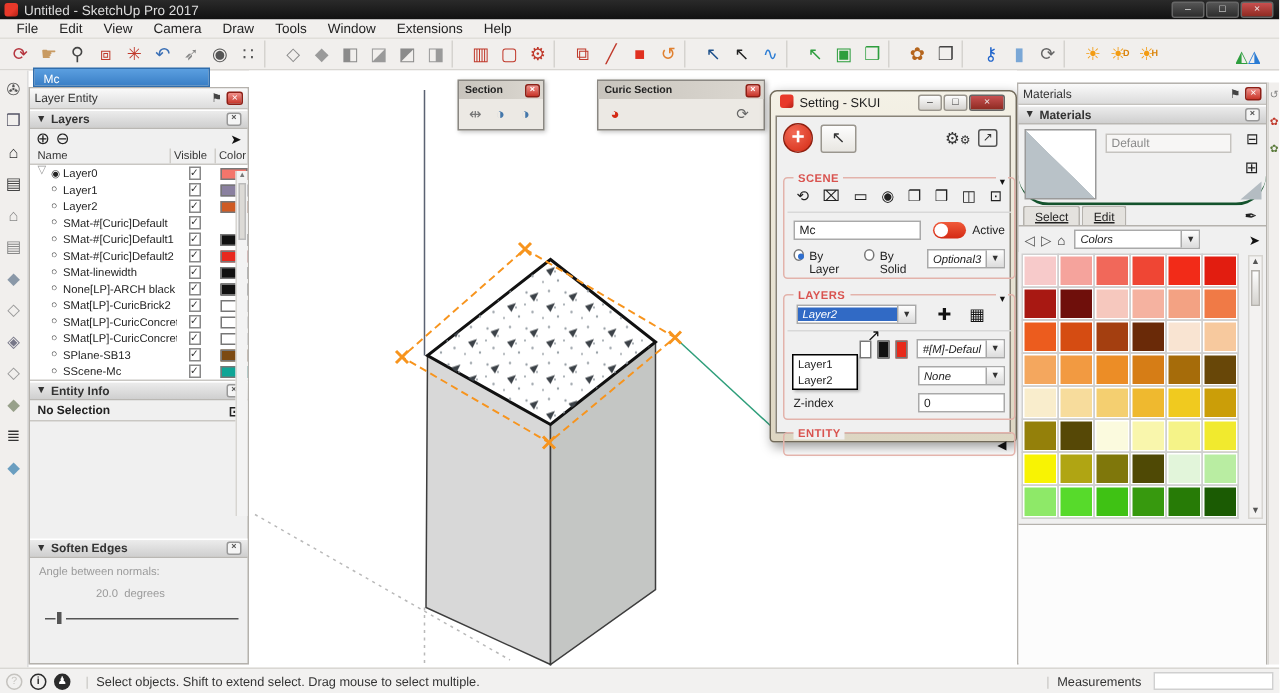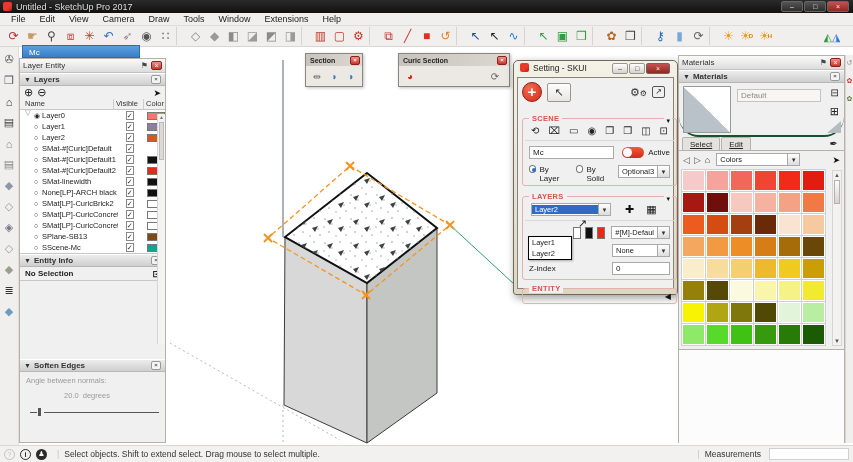--- a/index.html
+++ b/index.html
@@ -93,21 +93,21 @@
   .gbox .gcollapse { position:absolute; top:-2px; right:4px; background:#f0f0f0; font-size:7px; color:#111; padding:0 2px; }
   .scene-icons { display:flex; justify-content:space-between; padding:6px 6px 4px 6px; border-bottom:1px solid #d8d8d8; margin:0 2px; font-size:10px; color:#222; }
   .scn-row2 { display:flex; align-items:center; padding:5px 6px 0 6px; }
   .txtinput { height:13px; background:#fff; border:1px solid #a9a9a9; font-size:8px; padding:0 3px; line-height:12px; color:#222; }
   .toggle { width:24px; height:11px; border-radius:6px; background:linear-gradient(#f05a3a,#d42a14); margin-left:8px; position:relative; }
   .toggle .knob { position:absolute; left:1px; top:1px; width:9px; height:9px; border-radius:50%; background:#fff; }
   .scn-row3 { display:flex; padding:6px 6px 0 6px; font-size:8px; }
   .rdo { width:8px; height:8px; border-radius:50%; border:1px solid #777; background:#fff; margin-right:3px; position:relative; }
   .rdo.on::after { content:""; position:absolute; left:1.5px; top:1.5px; width:4px; height:4px; border-radius:50%; background:#2f6fd0; }
   .ddbox { height:13px; background:#fff; border:1px solid #a9a9a9; display:flex; align-items:center; font-size:7.5px; }
-  .ddbox .ddval { flex:1; padding:0 3px; overflow:hidden; white-space:nowrap; }
+  .ddbox .ddval { flex:1; padding:0 3px; overflow:hidden; white-space:nowrap;font-style:italic; }
   .ddbox .ddbtn { width:12px; height:100%; border-left:1px solid #a9a9a9; background:linear-gradient(#fefefe,#dcdcdc); text-align:center; font-size:6px; line-height:12px; color:#333; }
   .lay-row1 { display:flex; align-items:center; padding:6px 6px 4px 6px; border-bottom:1px solid #d8d8d8; margin:0 2px; }
   .dd-sel .ddval { background:#316ac5; color:#fff; }
   .plusico { margin-left:14px; font-size:11px; color:#111; }
   .gridico { margin-left:12px; font-size:11px; color:#111; }
   .ddlist { position:absolute; left:10px; top:158px; width:44px; background:#fff; border:1px solid #000; z-index:40; box-shadow:1px 1px 2px rgba(0,0,0,.3); }
   .dditem { height:11px; font-size:7.5px; line-height:11px; padding:0 3px; }
   .cursor-glyph { position:absolute; left:60px; top:139px; z-index:50; font-size:11px; color:#111; text-shadow:0 0 2px #fff; }
   .lay-row2 { display:flex; align-items:center; padding:5px 6px 0 50px; }
   .msw { width:12px; height:12px; border:1px solid #777; margin-right:4px; }

